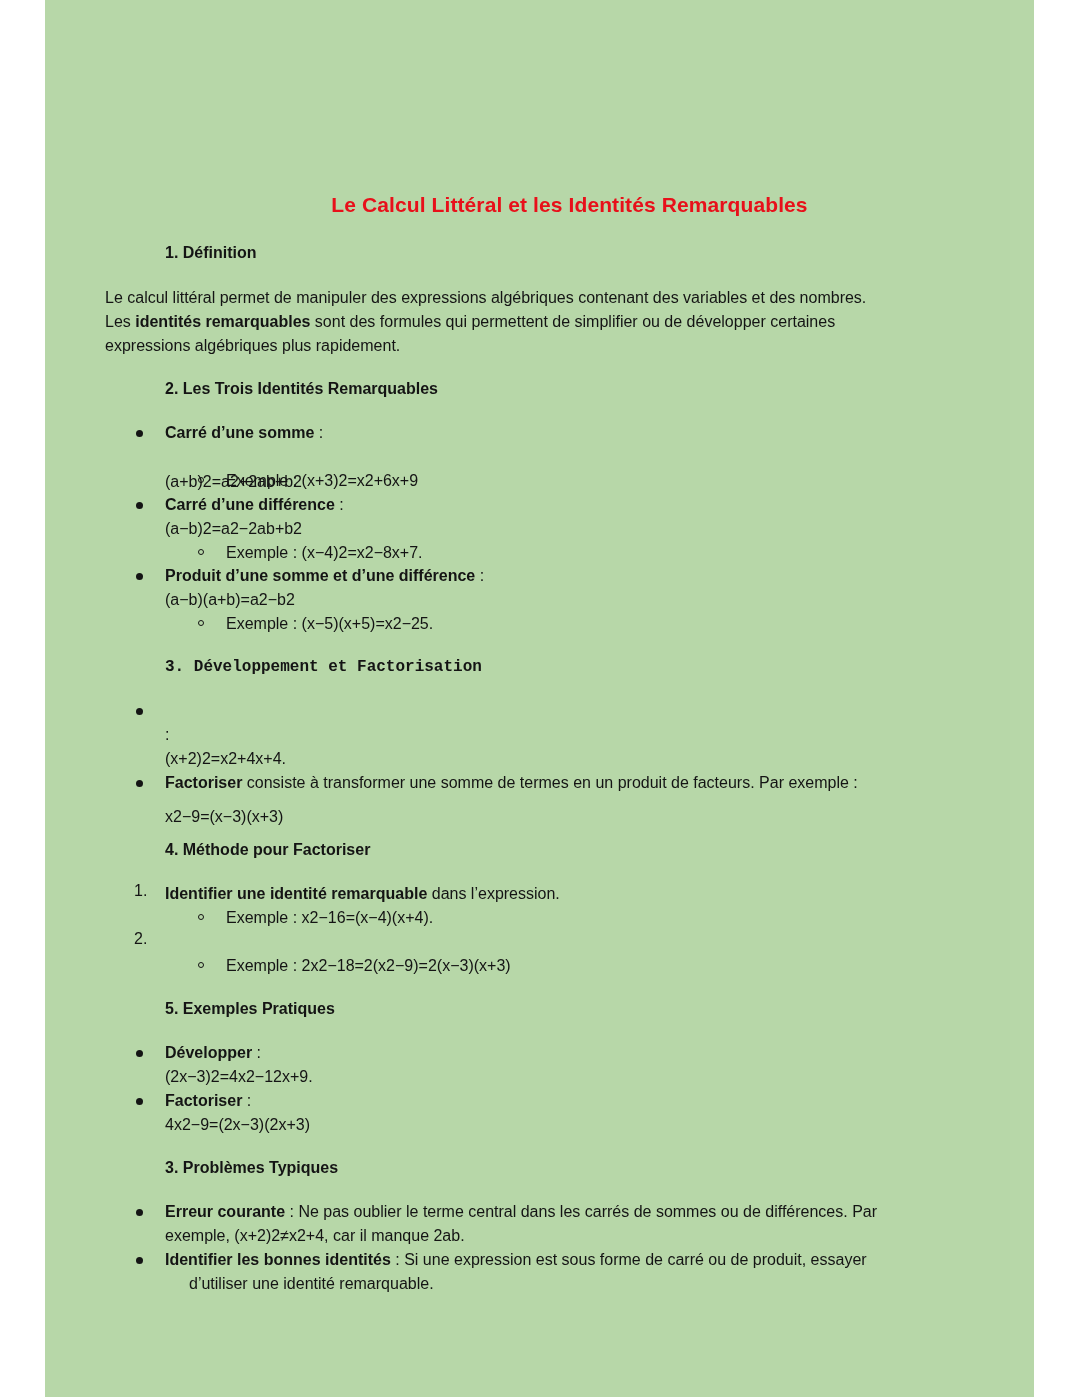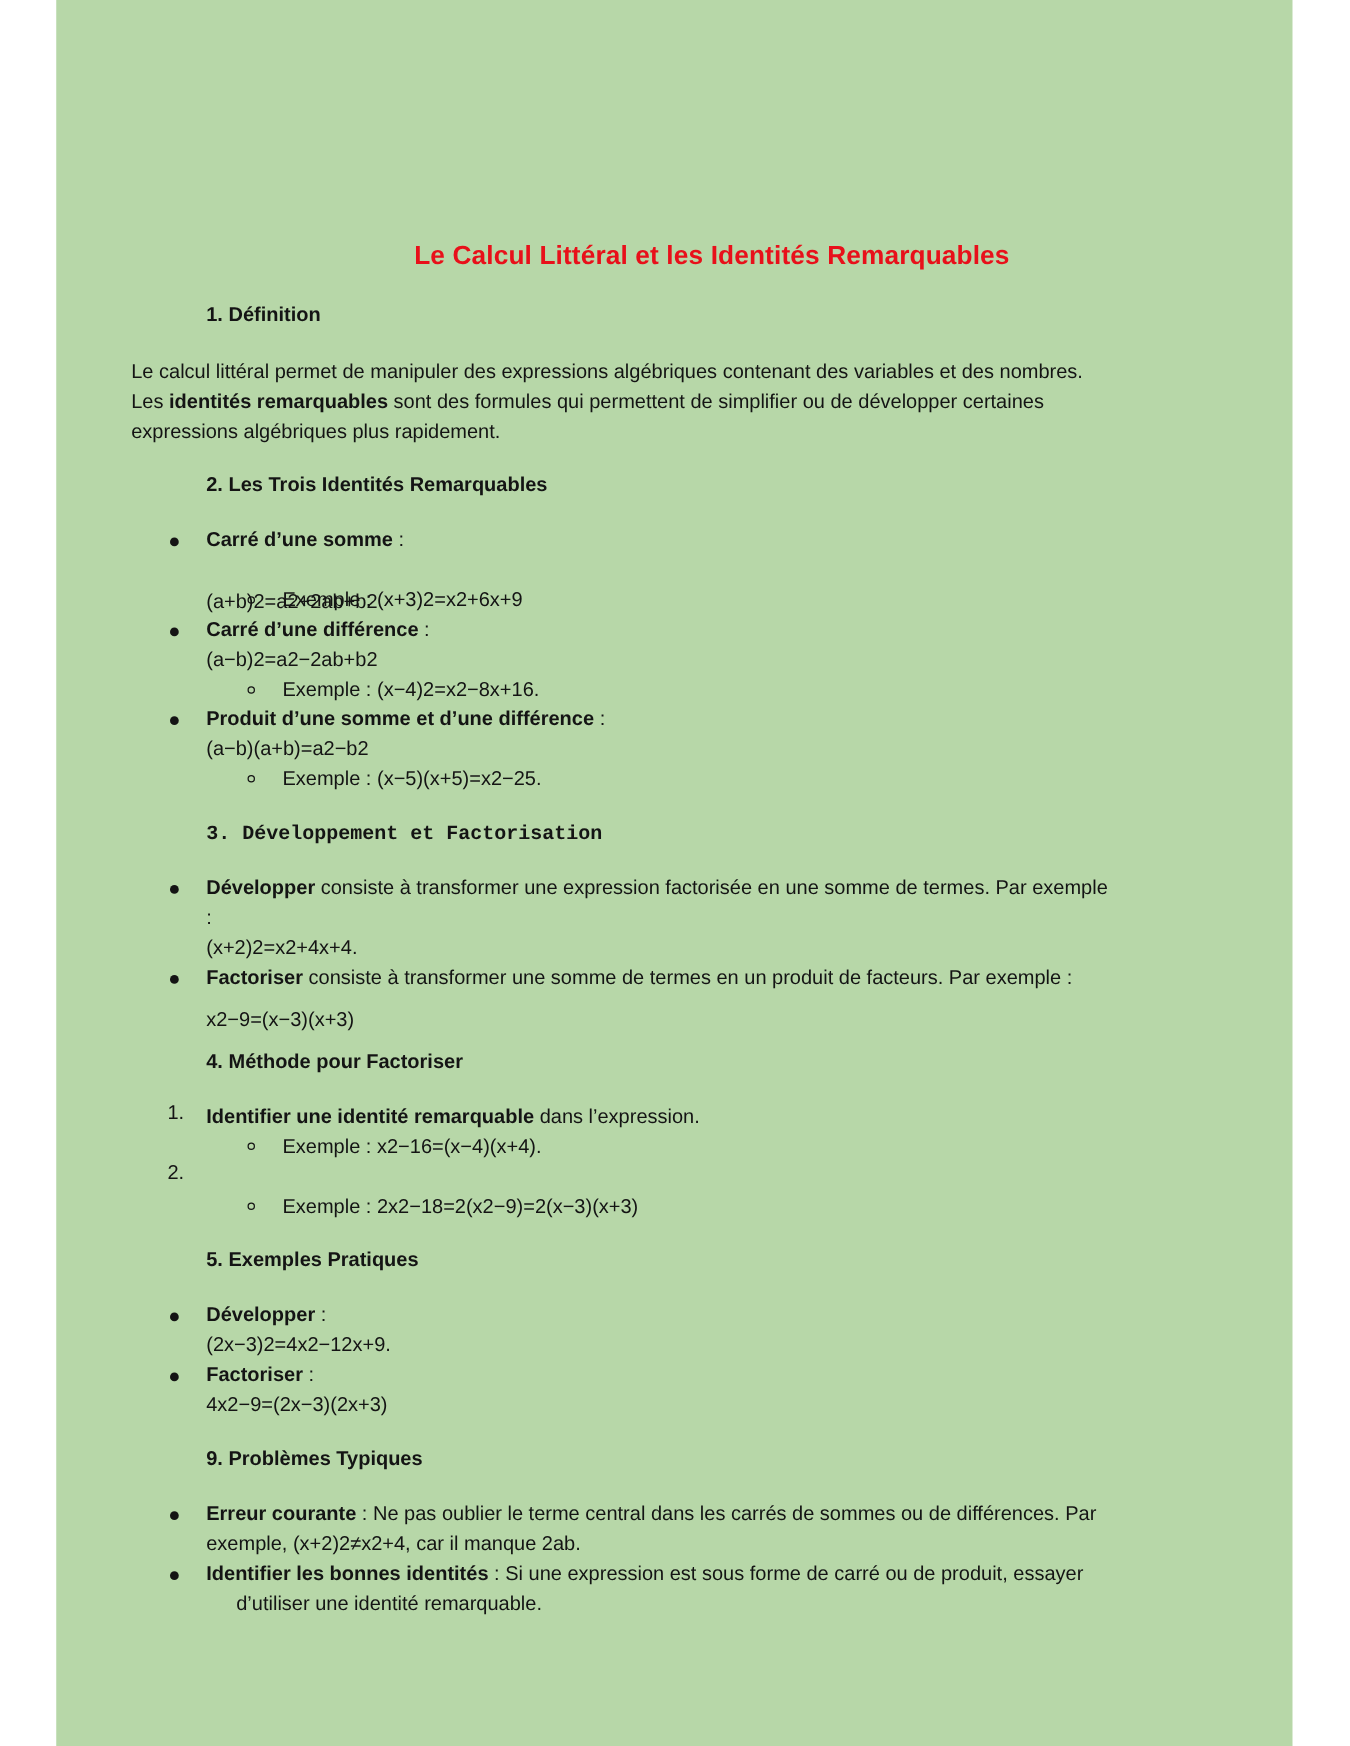--- a/index.html
+++ b/index.html
@@ -75,32 +75,31 @@
   <div class="abs bullet" style="left:91px;top:430px;"></div>
   <div class="abs p" style="left:120px;top:421px;"><b>Carré d’une somme</b><span> :</span></div>
   <div class="abs p" style="left:120px;top:445px;margin-top:25px;">(a+b)2=a2+2ab+b2</div>
   <div class="abs circle" style="left:153px;top:477px;"></div>
   <div class="abs p" style="left:181px;top:469px;">Exemple : (x+3)2=x2+6x+9</div>
 
   <div class="abs bullet" style="left:91px;top:502px;"></div>
   <div class="abs p" style="left:120px;top:493px;"><b>Carré d’une différence</b><span> :</span></div>
   <div class="abs p" style="left:120px;top:517px;">(a−b)2=a2−2ab+b2</div>
   <div class="abs circle" style="left:153px;top:549px;"></div>
-  <div class="abs p" style="left:181px;top:541px;">Exemple : (x−4)2=x2−8x+16.</div>
+  <div class="abs p" style="left:181px;top:541px;">Exemple : (x−4)2=x2−8x+7.</div>
 
   <div class="abs bullet" style="left:91px;top:573px;"></div>
   <div class="abs p" style="left:120px;top:564px;"><b>Produit d’une somme et d’une différence</b><span> :</span></div>
   <div class="abs p" style="left:120px;top:588px;">(a−b)(a+b)=a2−b2</div>
   <div class="abs circle" style="left:153px;top:620px;"></div>
   <div class="abs p" style="left:181px;top:612px;">Exemple : (x−5)(x+5)=x2−25.</div>
 
   <div class="abs h2" style="left:120px;top:658px;font-family:Liberation Mono, monospace;">3. Développement et Factorisation</div>
 
   <div class="abs bullet" style="left:91px;top:708px;"></div>
-  <div class="abs p" style="left:120px;top:699px;"><b>Développer</b><span> consiste à transformer une expression factorisée en une somme de termes. Par exemple</span></div>
   <div class="abs p" style="left:120px;top:723px;">:</div>
   <div class="abs p" style="left:120px;top:747px;">(x+2)2=x2+4x+4.</div>
 
   <div class="abs bullet" style="left:91px;top:780px;"></div>
   <div class="abs p" style="left:120px;top:771px;"><b>Factoriser</b><span> consiste à transformer une somme de termes en un produit de facteurs. Par exemple :</span></div>
   <div class="abs p" style="left:120px;top:795px;margin-top:10px;">x2−9=(x−3)(x+3)</div>
 
   <div class="abs h2" style="left:120px;top:841px;">4. Méthode pour Factoriser</div>
 
   <div class="abs num" style="left:89px;top:882px;">1.</div>
@@ -115,21 +114,21 @@
   <div class="abs h2" style="left:120px;top:1000px;">5. Exemples Pratiques</div>
 
   <div class="abs bullet" style="left:91px;top:1050px;"></div>
   <div class="abs p" style="left:120px;top:1041px;"><b>Développer</b><span> :</span></div>
   <div class="abs p" style="left:120px;top:1065px;">(2x−3)2=4x2−12x+9.</div>
 
   <div class="abs bullet" style="left:91px;top:1098px;"></div>
   <div class="abs p" style="left:120px;top:1089px;"><b>Factoriser</b><span> :</span></div>
   <div class="abs p" style="left:120px;top:1113px;">4x2−9=(2x−3)(2x+3)</div>
 
-  <div class="abs h2" style="left:120px;top:1159px;">9. Problèmes Typiques</div>
+  <div class="abs h2" style="left:120px;top:1159px;">3. Problèmes Typiques</div>
 
   <div class="abs bullet" style="left:91px;top:1209px;"></div>
   <div class="abs p" style="left:120px;top:1200px;"><b>Erreur courante</b><span> : Ne pas oublier le terme central dans les carrés de sommes ou de différences. Par</span></div>
   <div class="abs p" style="left:120px;top:1224px;">exemple, (x+2)2≠x2+4, car il manque 2ab.</div>
 
   <div class="abs bullet" style="left:91px;top:1257px;"></div>
   <div class="abs p" style="left:120px;top:1248px;"><b>Identifier les bonnes identités</b><span> : Si une expression est sous forme de carré ou de produit, essayer</span></div>
   <div class="abs p" style="left:120px;top:1272px;margin-left:24px;">d’utiliser une identité remarquable.</div>
 
 </div>

